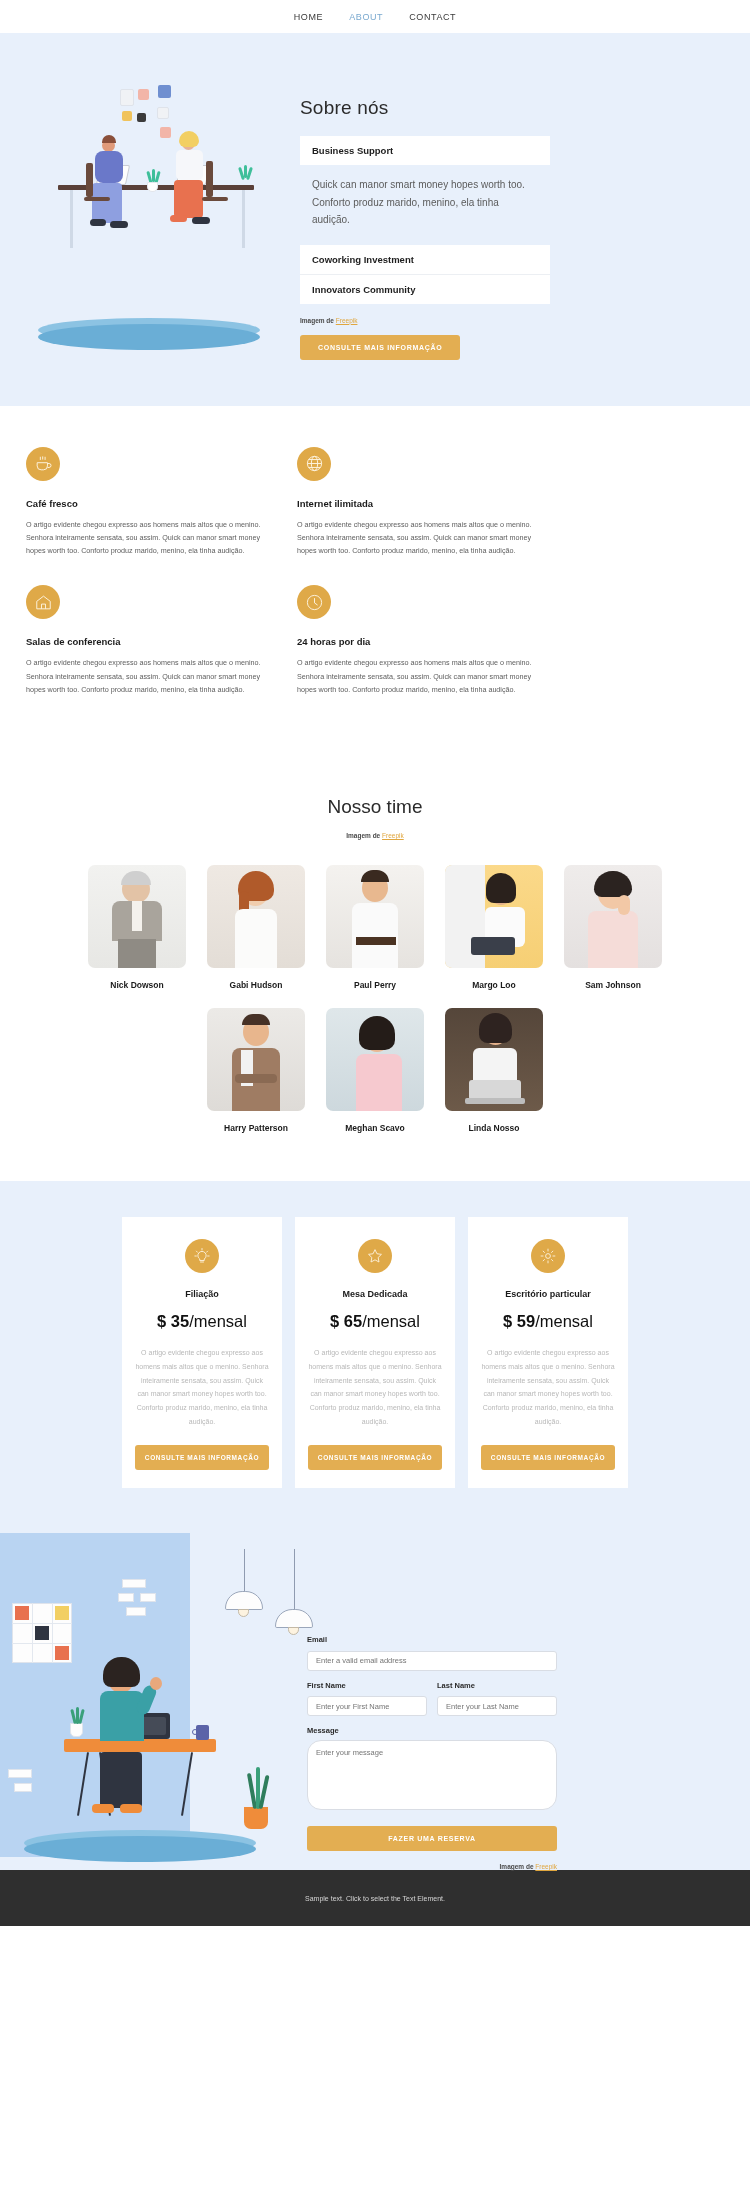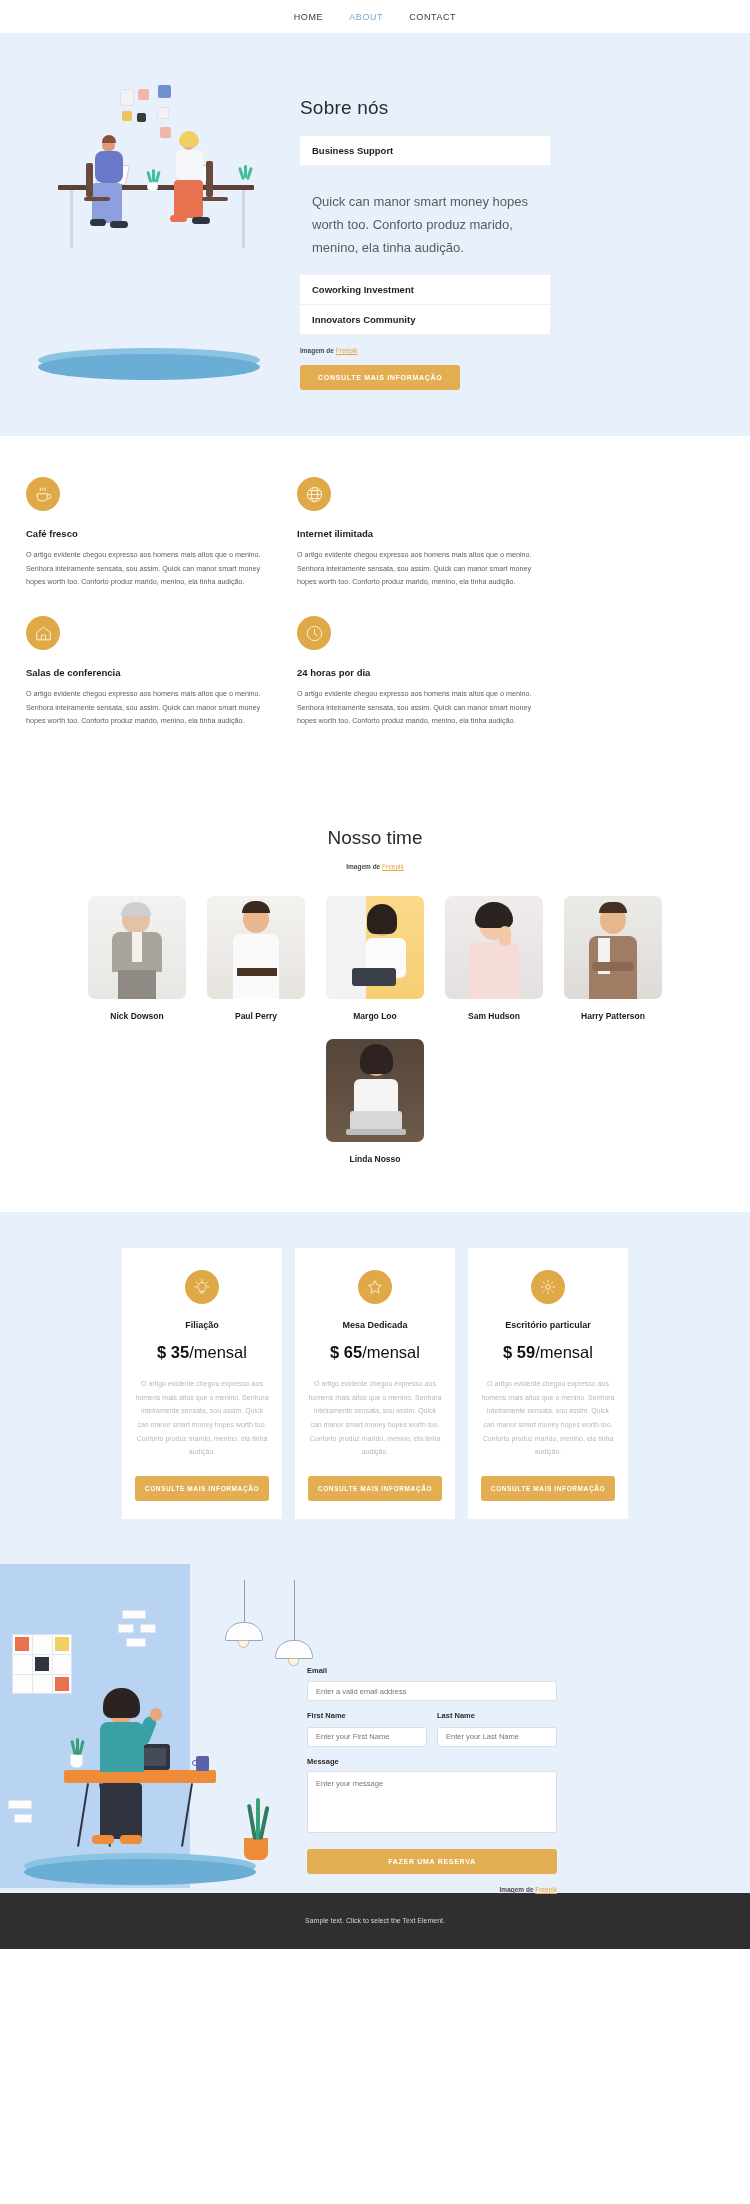--- a/index.html
+++ b/index.html
@@ -47,24 +47,24 @@
     margin-bottom: 17px;
     letter-spacing: .2px;
   }
   .acc-item {
     background: #ffffff;
     padding: 9px 12px;
     margin-bottom: 0;
   }
   .acc-title { font-size: 9.5px; font-weight: 700; color: #1e1e1e; }
   .acc-body {
-    font-size: 13px;
+    font-size: 10px;
     line-height: 1.75;
     color: #5b5b5b;
-    padding: 26px 12px 16px 12px;
+    padding: 11px 12px 16px 12px;
   }
   .acc-group { margin-top: 0; }
   .acc-group .acc-item + .acc-item { border-top: 1px solid #eceff3; }
   .credit {
     font-size: 6.5px;
     color: #4a4a4a;
     margin-top: 13px;
     margin-bottom: 11px;
     font-weight: 700;
   }
@@ -206,22 +206,22 @@
   .f-input {
     width: 100%; height: 20px; border: 1px solid #d9dde4;
     border-radius: 3px; background: #ffffff;
     font-size: 7.5px; color: #9aa0a8; padding: 0 8px;
     font-family: "Liberation Sans", sans-serif;
     margin-bottom: 10px; outline: none;
   }
   .f-row { display: flex; gap: 10px; }
   .f-col { flex: 1; }
   .f-textarea {
-    width: 100%; height: 62px; border: 1px solid #d9dde4;
-    border-radius: 3px; background: #ffffff;
+    width: 100%; height: 70px; border: 1px solid #d9dde4;
+    border-radius: 14px; background: #ffffff;
     font-size: 7.5px; color: #9aa0a8; padding: 7px 8px;
     font-family: "Liberation Sans", sans-serif; resize: none;
     margin-bottom: 12px; outline: none;
   }
   .f-submit {
     width: 100%; background: #e3ae52; color: #ffffff; border: none;
     font-size: 7px; font-weight: 700; letter-spacing: .7px;
     padding: 9px 0; border-radius: 3px; cursor: pointer;
     font-family: "Liberation Sans", sans-serif;
   }
@@ -393,20 +393,29 @@
         <div class="member-photo" style="background:linear-gradient(#f2f2f0,#e7e7e4);">
           <div style="position:absolute;left:34px;top:10px;width:28px;height:28px;border-radius:50%;background:#e3c3a6;"></div>
           <div style="position:absolute;left:33px;top:6px;width:30px;height:14px;border-radius:15px 15px 0 0;background:#cfcfcf;"></div>
           <div style="position:absolute;left:24px;top:36px;width:50px;height:40px;background:#a9a49c;border-radius:8px 8px 0 0;"></div>
           <div style="position:absolute;left:44px;top:36px;width:10px;height:30px;background:#f4f1ec;"></div>
           <div style="position:absolute;left:30px;top:74px;width:38px;height:29px;background:#8f8b84;"></div>
         </div>
         <div class="member-name">Nick Dowson</div>
       </div>
 
+      <div class="member">
+        <div class="member-photo" style="background:linear-gradient(#efe9e3,#e3ddd6);">
+          <div style="position:absolute;left:35px;top:12px;width:27px;height:29px;border-radius:50%;background:#f0cdae;"></div>
+          <div style="position:absolute;left:31px;top:6px;width:36px;height:30px;border-radius:18px 18px 10px 10px;background:#b05a2a;"></div>
+          <div style="position:absolute;left:32px;top:26px;width:10px;height:30px;background:#b05a2a;border-radius:5px;"></div>
+          <div style="position:absolute;left:28px;top:44px;width:42px;height:59px;background:#fbfbfa;border-radius:8px 8px 0 0;"></div>
+        </div>
+        <div class="member-name">Gabi Hudson</div>
+      </div>
 
       <div class="member">
         <div class="member-photo" style="background:linear-gradient(#f4f2ef,#e6e3df);">
           <div style="position:absolute;left:36px;top:9px;width:26px;height:28px;border-radius:50%;background:#e8b88f;"></div>
           <div style="position:absolute;left:35px;top:5px;width:28px;height:12px;border-radius:14px 14px 0 0;background:#3a2a20;"></div>
           <div style="position:absolute;left:26px;top:38px;width:46px;height:65px;background:#fafafa;border-radius:8px 8px 0 0;"></div>
           <div style="position:absolute;left:30px;top:72px;width:40px;height:8px;background:#4b3323;"></div>
         </div>
         <div class="member-name">Paul Perry</div>
       </div>
@@ -422,34 +431,42 @@
         <div class="member-name">Margo Loo</div>
       </div>
 
       <div class="member">
         <div class="member-photo" style="background:linear-gradient(#efeceb,#e4e0df);">
           <div style="position:absolute;left:34px;top:14px;width:30px;height:30px;border-radius:50%;background:#f2c8a6;"></div>
           <div style="position:absolute;left:30px;top:6px;width:38px;height:26px;border-radius:19px 19px 8px 8px;background:#2b2320;"></div>
           <div style="position:absolute;left:24px;top:46px;width:50px;height:57px;background:#f5dcd8;border-radius:8px 8px 0 0;"></div>
           <div style="position:absolute;left:54px;top:30px;width:12px;height:20px;background:#f2c8a6;border-radius:6px;"></div>
         </div>
-        <div class="member-name">Sam Hudson</div>
+        <div class="member-name">Sam Johnson</div>
       </div>
 
       <div class="member">
         <div class="member-photo" style="background:linear-gradient(#eceae7,#dedbd7);">
           <div style="position:absolute;left:36px;top:10px;width:26px;height:28px;border-radius:50%;background:#e8b68d;"></div>
           <div style="position:absolute;left:35px;top:6px;width:28px;height:11px;border-radius:14px 14px 0 0;background:#463126;"></div>
           <div style="position:absolute;left:25px;top:40px;width:48px;height:63px;background:#9f7c63;border-radius:8px 8px 0 0;"></div>
           <div style="position:absolute;left:34px;top:42px;width:12px;height:36px;background:#f2f2f2;"></div>
           <div style="position:absolute;left:28px;top:66px;width:42px;height:9px;background:#8a6a53;border-radius:4px;"></div>
         </div>
         <div class="member-name">Harry Patterson</div>
       </div>
 
+      <div class="member">
+        <div class="member-photo" style="background:linear-gradient(#dfe7ea,#cdd8dd);">
+          <div style="position:absolute;left:38px;top:16px;width:26px;height:28px;border-radius:50%;background:#e8b793;"></div>
+          <div style="position:absolute;left:33px;top:8px;width:36px;height:34px;border-radius:18px 18px 10px 10px;background:#241c18;"></div>
+          <div style="position:absolute;left:30px;top:46px;width:46px;height:57px;background:#f6c9cf;border-radius:8px 8px 0 0;"></div>
+        </div>
+        <div class="member-name">Meghan Scavo</div>
+      </div>
 
       <div class="member">
         <div class="member-photo" style="background:linear-gradient(#55463a,#6d5a49);">
           <div style="position:absolute;left:38px;top:10px;width:25px;height:27px;border-radius:50%;background:#e5b28c;"></div>
           <div style="position:absolute;left:34px;top:5px;width:33px;height:30px;border-radius:17px 17px 9px 9px;background:#2e2320;"></div>
           <div style="position:absolute;left:28px;top:40px;width:44px;height:40px;background:#f4f4f4;border-radius:6px 6px 0 0;"></div>
           <div style="position:absolute;left:24px;top:72px;width:52px;height:20px;background:#d8d8d8;border-radius:3px;"></div>
           <div style="position:absolute;left:20px;top:90px;width:60px;height:6px;background:#bdbdbd;border-radius:2px;"></div>
         </div>
         <div class="member-name">Linda Nosso</div>

